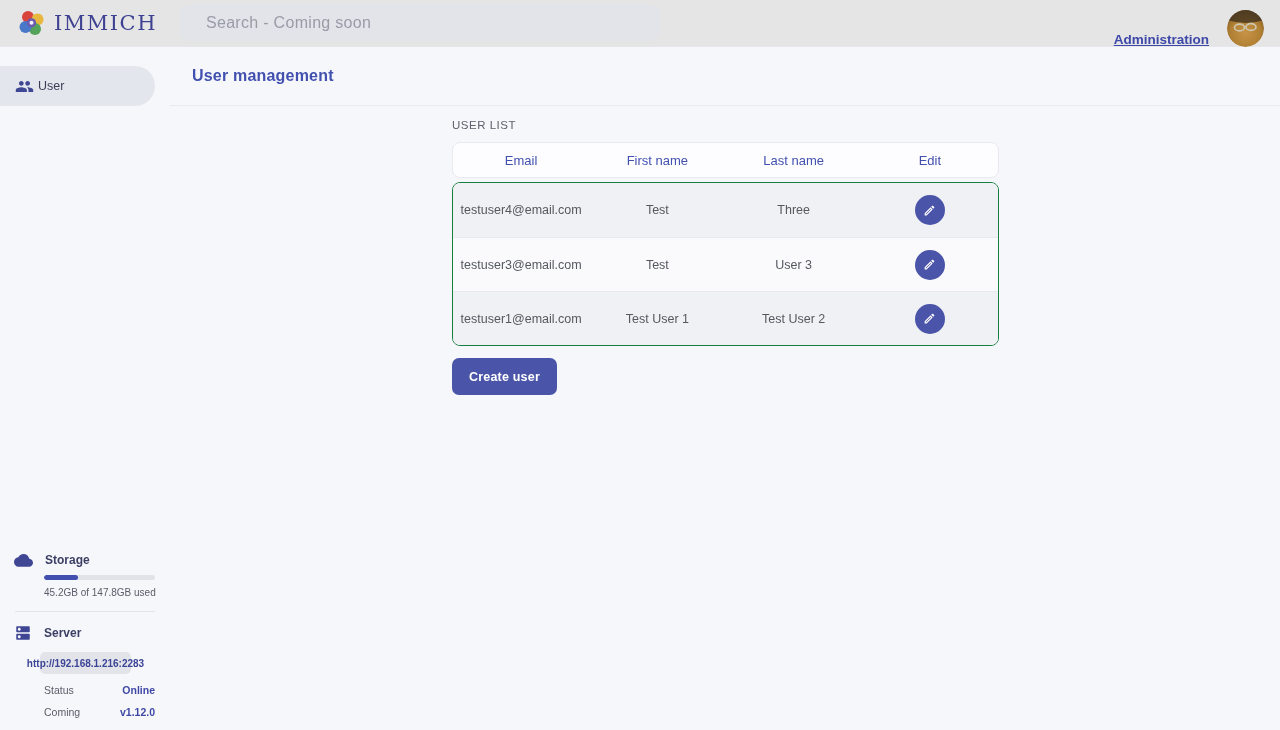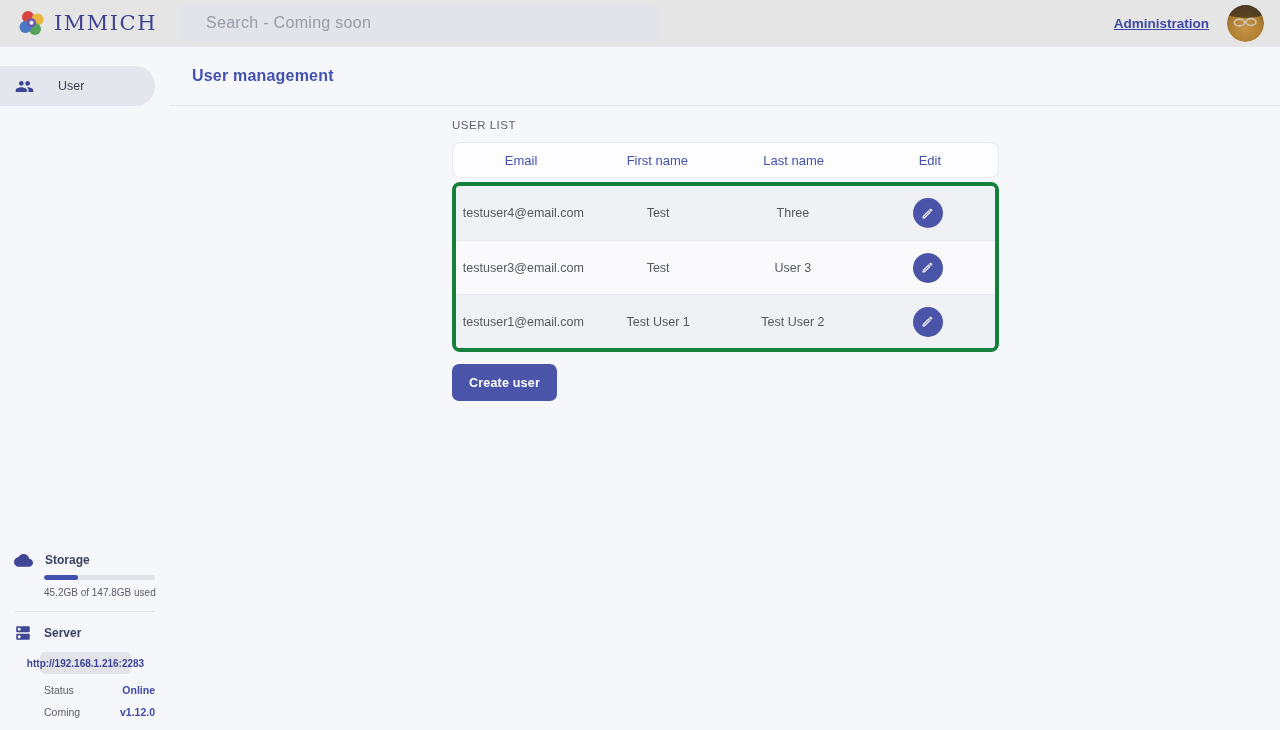--- a/index.html
+++ b/index.html
@@ -24,34 +24,34 @@
   }
   .search-input {
     position:absolute; left:180px; top:5px; width:480px; height:36px;
     background:#e3e4e9; border:none; border-radius:8px;
     padding-left:26px; font-size:16px; color:#4a4d57; outline:none;
     font-family:"Liberation Sans", sans-serif;
   }
   .search-input::placeholder { color:#989ca7; letter-spacing:.3px; }
   .topbar-right {
     position:absolute; right:16px; top:0; height:47px;
-    display:flex; align-items:center; gap:18px;
+    display:flex; align-items:flex-end; gap:18px;
   }
   .admin-link {
     font-size:13.5px; font-weight:600; color:#3e48a8;
     text-decoration:underline; cursor:pointer;
   }
   .avatar { width:37px; height:37px; border-radius:50%; overflow:hidden; cursor:pointer; }
 
   
   .sidebar { position:absolute; top:47px; left:0; width:170px; height:683px; }
   .nav-pill {
     margin-top:19px; width:155px; height:40px;
     background:#e4e6ee; border-radius:0 25px 25px 0;
-    display:flex; align-items:center; gap:24px; padding-left:15px; cursor:pointer;
+    display:flex; align-items:center; gap:4px; padding-left:15px; cursor:pointer;
   }
   .nav-pill .label { font-size:12.5px; font-weight:500; color:#3a3e55; }
 
   .sidebar-bottom { position:absolute; bottom:12px; left:0; width:170px;margin-top:12px; }
   .widget-head { display:flex; align-items:center; gap:12px; padding-left:14px; }
   .widget-title { font-size:12px; font-weight:700; color:#3b3f63; }
   .storage-bar {
     margin:8px 15px 0 44px; height:5px; border-radius:3px; background:#e2e3e8; overflow:hidden;
   }
   .storage-fill { height:100%; background:#4250af; border-radius:3px; width:30.6%; }
@@ -75,21 +75,21 @@
   .page-title { font-size:16px; font-weight:600; color:#4250af; letter-spacing:.2px; }
   .content { margin-left:282px; width:547px; padding-top:13px; }
   .section-label { font-size:11.5px; font-weight:500; color:#5d616d; letter-spacing:.5px; }
 
   .t-head {
     margin-top:11px; height:36px; display:flex; align-items:center;
     background:#fdfdff; border:1px solid #e9eaf0; border-radius:8px;
   }
   .t-head .cell { flex:1; text-align:center; font-size:13px; font-weight:500; color:#4250af; }
   .t-body {
-    margin-top:4px; border:4px solid #15803d; border-radius:8px; overflow:hidden;
+    margin-top:4px; border:1px solid #15803d; border-radius:8px; overflow:hidden;
     background:#fafafd;
   }
   .t-row { display:flex; align-items:center; height:54px; }
   .t-row:nth-child(odd) { background:#f0f1f5; }
   .t-row + .t-row { border-top:1px solid #e8e9f0; }
   .t-row .cell { flex:1; text-align:center; font-size:12.5px; color:#55585f; }
   .edit-btn {
     width:30px; height:30px; border-radius:50%; background:#4a54a8;
     display:flex; align-items:center; justify-content:center; margin:0 auto; cursor:pointer;
     border:none;

